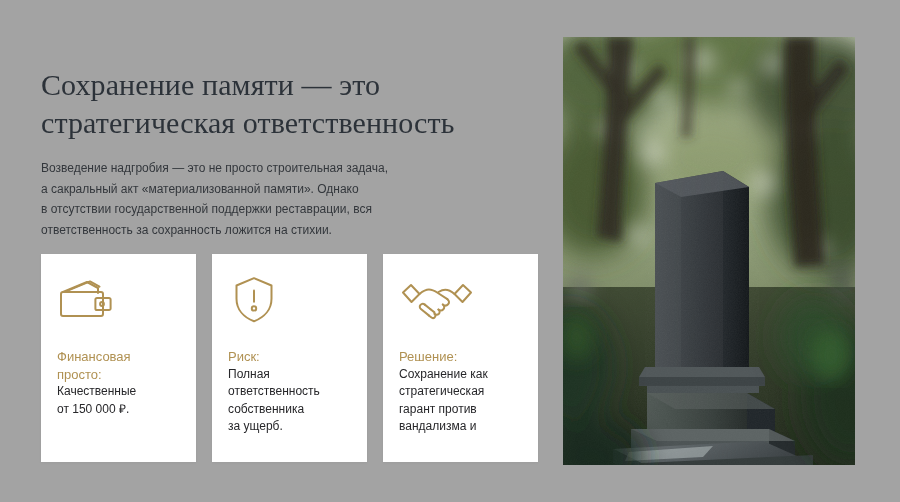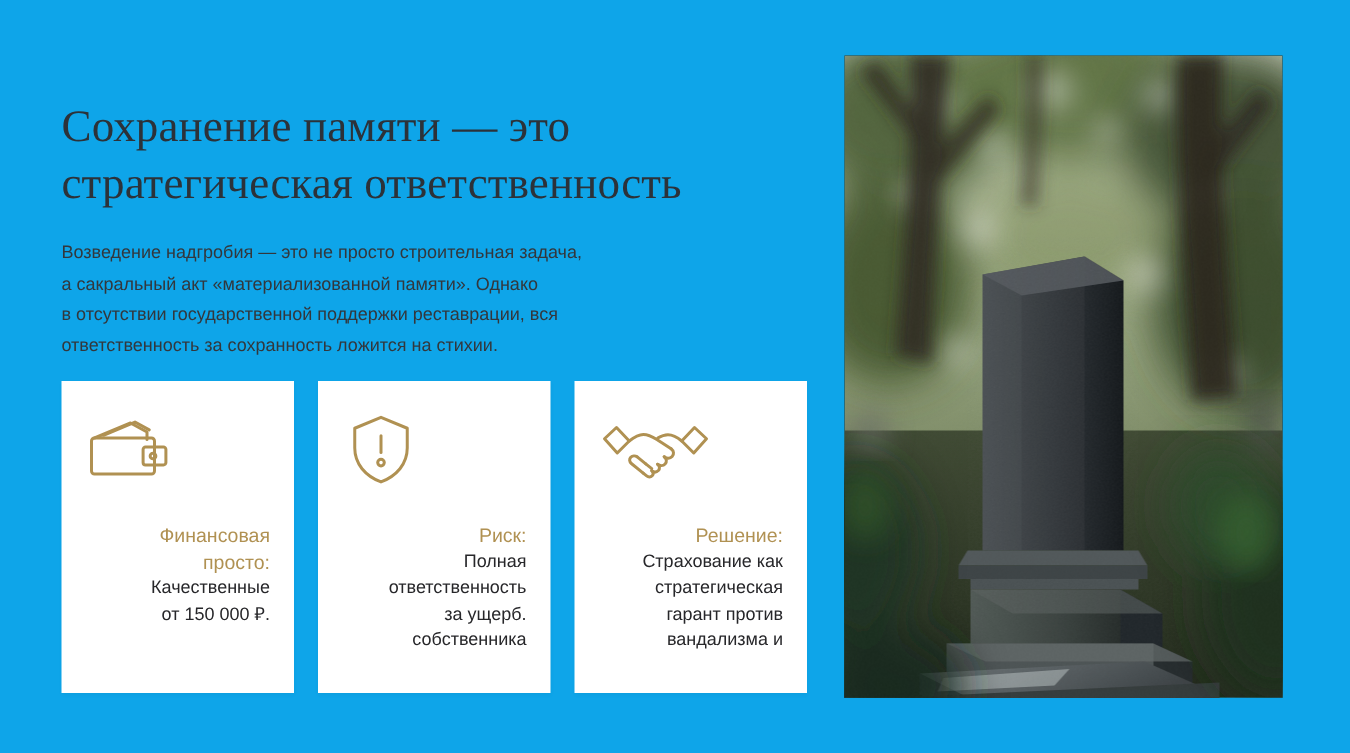--- a/index.html
+++ b/index.html
@@ -13,21 +13,21 @@
     font-family: "Liberation Sans", sans-serif;
     overflow: hidden;
     position: relative;
     -webkit-font-smoothing: antialiased;
   }
 
   .slide {
     position: relative;
     width: 900px;
     height: 502px;
-    background: #0ea5e9;
+    background: #a3a3a3;
   }
 
   
   .left-col {
     position: absolute;
     left: 41px;
     top: 0;
     width: 492px;
     height: 502px;
   }
@@ -74,21 +74,20 @@
   }
   .card {
     width: 155px;
     height: 208px;
     background: #ffffff;
     box-sizing: border-box;
     padding: 18px 16px 14px 16px;
     display: flex;
     flex-direction: column;
     box-shadow: 0 1px 3px rgba(0,0,0,0.045);
-    text-align: right;
   }
   .card-icon {
     height: 56px;
     display: flex;
     align-items: center;
     margin-bottom: 20px;
   }
   .card-icon svg { display: block; }
 
   .card-title {
@@ -170,22 +169,22 @@
             <path d="M26 15.5 v11.2"></path>
             <circle cx="26" cy="33.4" r="2.2"></circle>
           </svg>
         </div>
         <div class="card-title">
           <span class="line">Риск:</span>
         </div>
         <div class="card-body">
           <span class="line">Полная</span>
           <span class="line">ответственность</span>
+          <span class="line">собственника</span>
           <span class="line">за ущерб.</span>
-          <span class="line">собственника</span>
         </div>
       </div>
 
       <div class="card">
         <div class="card-icon">
           <svg width="76" height="44" viewBox="0 0 76 44" fill="none" stroke="#b09152" stroke-width="2" stroke-linecap="round" stroke-linejoin="round">
             <path d="M4 14.5 L12 7 L20.5 16 L12.5 24 z"></path>
             <path d="M72 14.5 L64 7 L55.5 16 L63.5 24 z"></path>
             <path d="M20.5 16 c3 -2.4 6.2 -4.4 9.4 -4.4 3.4 0 6.2 1.6 9 3.4 l9.5 6.2"></path>
             <path d="M55.5 16 c-2.6 -2.2 -6 -4.2 -9.2 -4.2 -2.6 0 -4.6 0.9 -6.8 2.2"></path>
@@ -195,21 +194,21 @@
             <path d="M35.5 35.8 c1.1 1 1.2 2.4 0.3 3.4 -1 1 -2.6 1 -3.7 0.1 l-2.3 -1.9"></path>
             <path d="M29.8 37.4 l-7.9 -6.4 c-1.4 -1.1 -1.5 -2.9 -0.4 -4.1 1.1 -1.2 3 -1.3 4.3 -0.3"></path>
             <path d="M25.8 26.6 l5.7 4.6"></path>
             <path d="M31.5 31.2 l4 3.2"></path>
           </svg>
         </div>
         <div class="card-title">
           <span class="line">Решение:</span>
         </div>
         <div class="card-body">
-          <span class="line">Страхование как</span>
+          <span class="line">Сохранение как</span>
           <span class="line">стратегическая</span>
           <span class="line">гарант против</span>
           <span class="line">вандализма и</span>
         </div>
       </div>
 
     </div>
   </div>
 
   <div class="photo">

